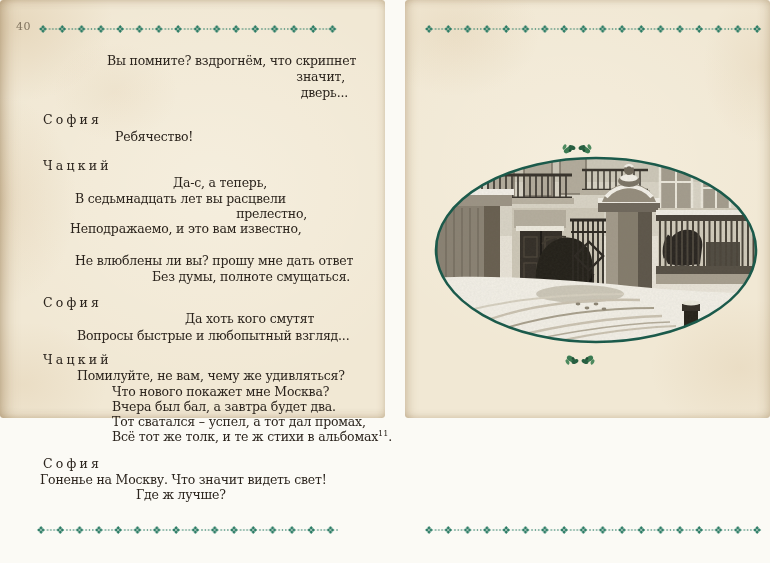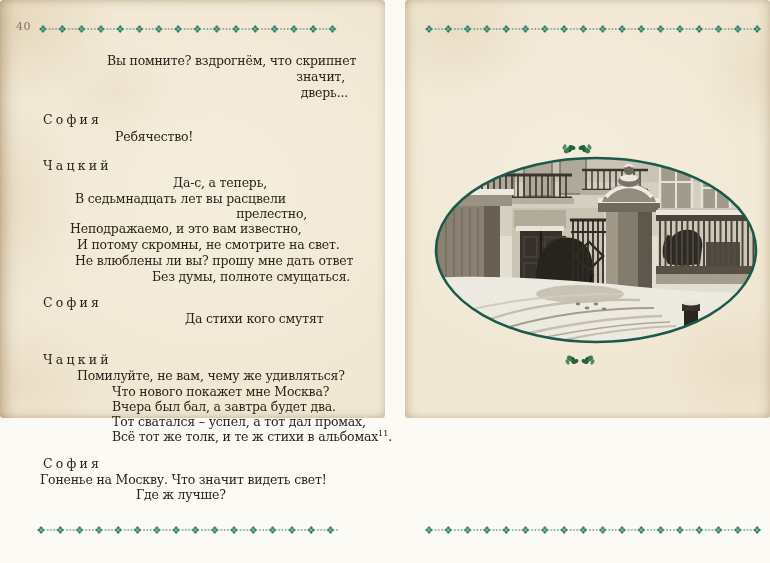--- a/index.html
+++ b/index.html
@@ -67,26 +67,26 @@
     <span class="vr" style="top:85px;right:37px">дверь...</span>
 
     <span class="speaker" style="top:112px">София</span>
     <span class="v" style="top:129px;left:115px">Ребячество!</span>
 
     <span class="speaker" style="top:158px">Чацкий</span>
     <span class="v" style="top:175px;left:173px">Да-с, а теперь,</span>
     <span class="v" style="top:191px;left:75px">В седьмнадцать лет вы расцвели</span>
     <span class="vr" style="top:206px;right:78px">прелестно,</span>
     <span class="v" style="top:221px;left:70px">Неподражаемо, и это вам известно,</span>
-    <span class="v" style="top:237px;left:77px">И потому скромны, не смотрите на свет.</span>
     <span class="v" style="top:253px;left:75px">Не влюблены ли вы? прошу мне дать ответ</span>
     <span class="v" style="top:269px;left:152px">Без думы, полноте смущаться.</span>
 
     <span class="speaker" style="top:295px">София</span>
-    <span class="v" style="top:311px;left:185px">Да стихи кого смутят</span>
+    <span class="v" style="top:311px;left:185px">Да хоть кого смутят</span>
+    <span class="v" style="top:328px;left:77px">Вопросы быстрые и любопытный взгляд...</span>
 
     <span class="speaker" style="top:352px">Чацкий</span>
     <span class="v" style="top:368px;left:77px">Помилуйте, не вам, чему же удивляться?</span>
     <span class="v" style="top:384px;left:112px">Что нового покажет мне Москва?</span>
     <span class="v" style="top:399px;left:112px">Вчера был бал, а завтра будет два.</span>
     <span class="v" style="top:414px;left:112px">Тот сватался – успел, а тот дал промах,</span>
     <span class="v" style="top:429px;left:112px"><span>Всё тот же толк, и те ж стихи в альбомах</span><sup class="fnote">11</sup><span>.</span></span>
 
     <span class="speaker" style="top:456px">София</span>
     <span class="v" style="top:472px;left:40px">Гоненье на Москву. Что значит видеть свет!</span>

